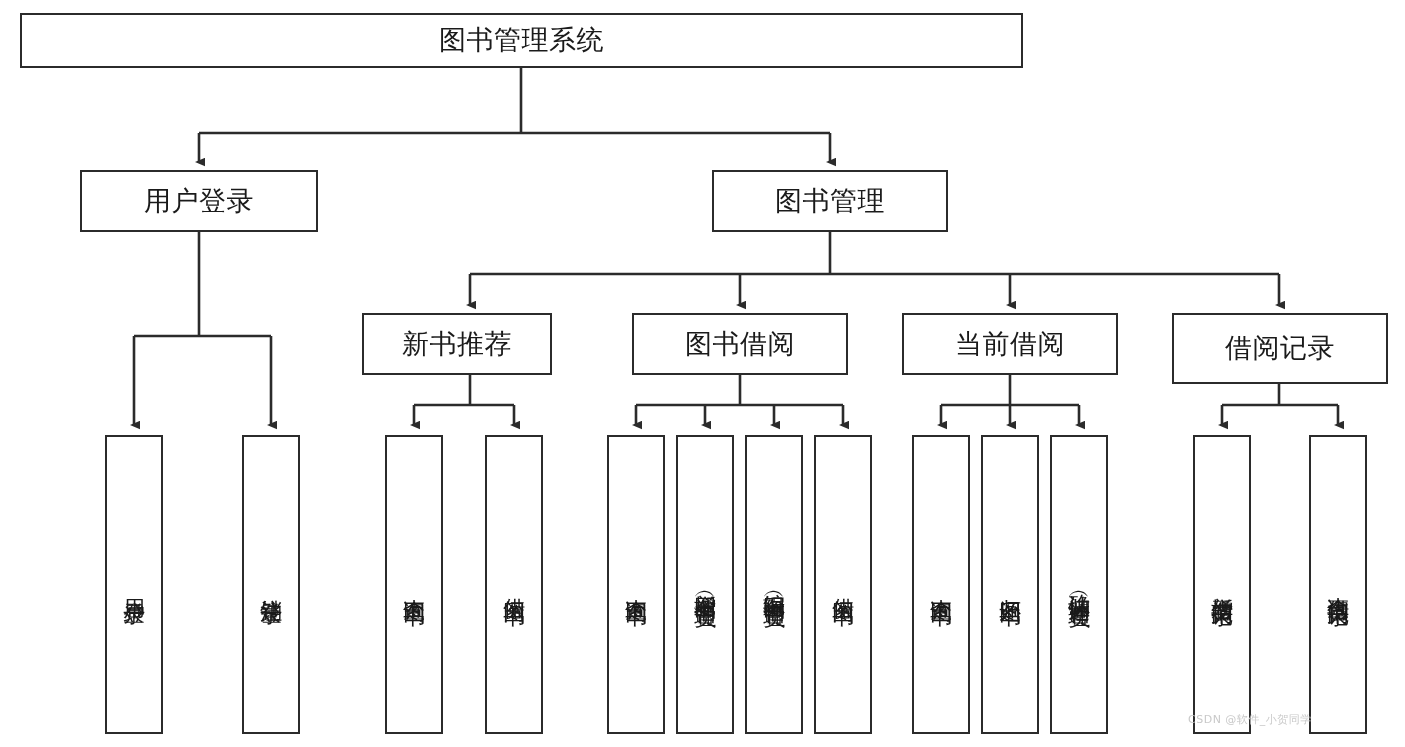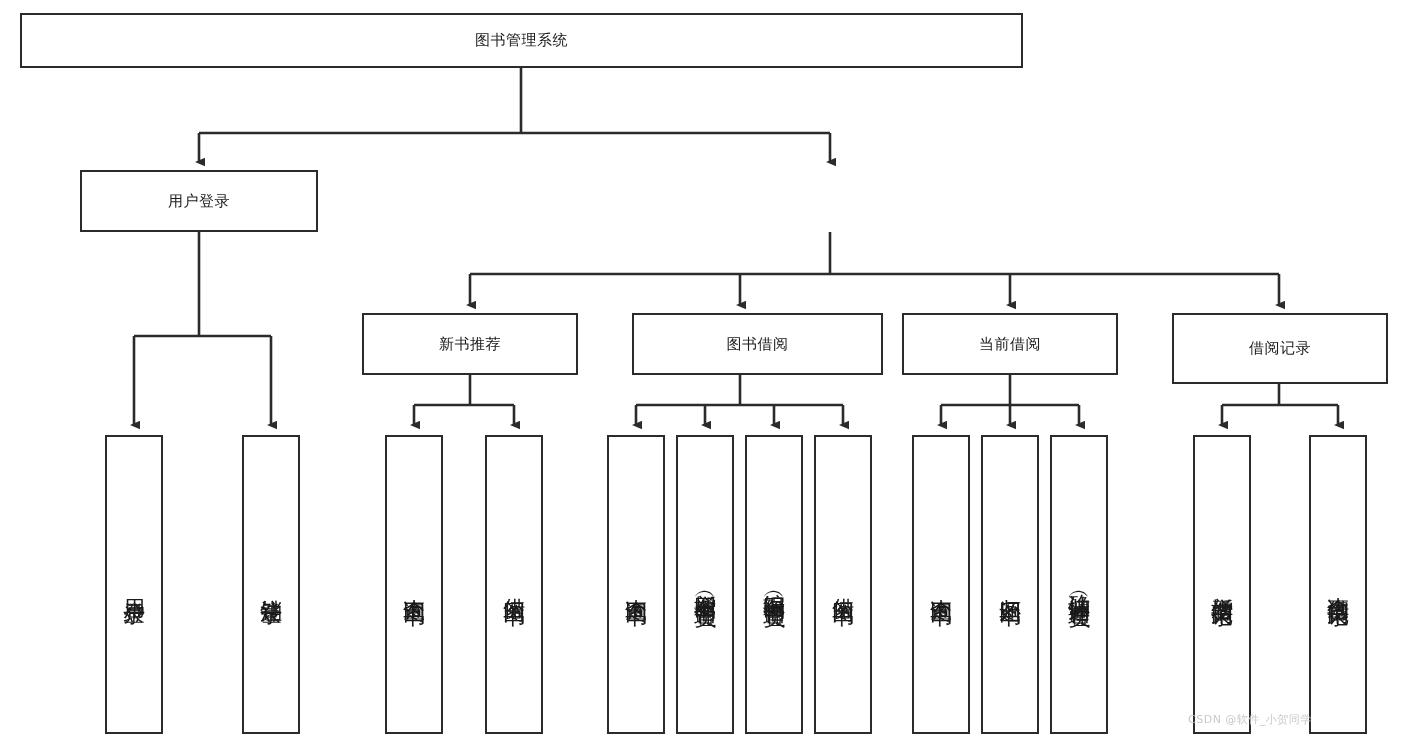--- a/index.html
+++ b/index.html
@@ -31,21 +31,21 @@
     box-sizing: border-box;
     background: #ffffff;
     border: 2px solid #2b2b2b;
     display: flex;
     align-items: center;
     justify-content: center;
     color: #1a1a1a;
     line-height: 1.12;
   }
   .node.h {
-    font-size: 15px;
+    font-size: 27px;
     letter-spacing: 0.5px;
   }
   .node.v {
     writing-mode: vertical-rl;
     text-orientation: upright;
     align-items: center;
     justify-content: center;
     font-size: 22px;
     letter-spacing: 2px;
     padding: 4px 0;
@@ -120,25 +120,28 @@
     </g>
   </svg>
 
   <div class="node h" style="left:20px; top:13px; width:1003px; height:55px;">
     <span>图书管理系统</span>
   </div>
 
   <div class="node h" style="left:80px; top:170px; width:238px; height:62px;">
     <span>用户登录</span>
   </div>
+  <div class="node h" style="left:712px; top:170px; width:236px; height:62px;">
+    <span>图书管理</span>
+  </div>
 
-  <div class="node h" style="left:362px; top:313px; width:216px; height:62px;">
+  <div class="node h" style="left:362px; top:313px; width:190px; height:62px;">
     <span>新书推荐</span>
   </div>
-  <div class="node h" style="left:632px; top:313px; width:251px; height:62px;">
+  <div class="node h" style="left:632px; top:313px; width:216px; height:62px;">
     <span>图书借阅</span>
   </div>
   <div class="node h" style="left:902px; top:313px; width:216px; height:62px;">
     <span>当前借阅</span>
   </div>
   <div class="node h" style="left:1172px; top:313px; width:216px; height:71px;">
     <span>借阅记录</span>
   </div>
 
   <div class="node v" style="left:105px; top:435px; width:58px; height:299px;">

